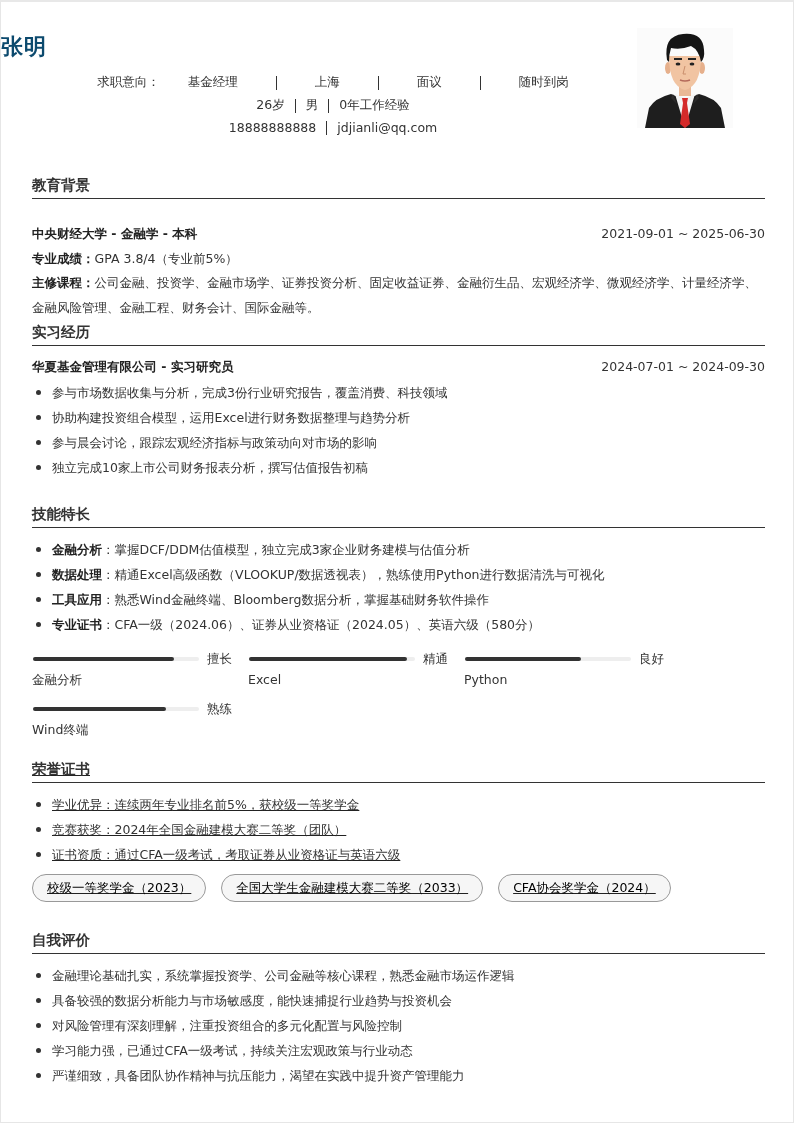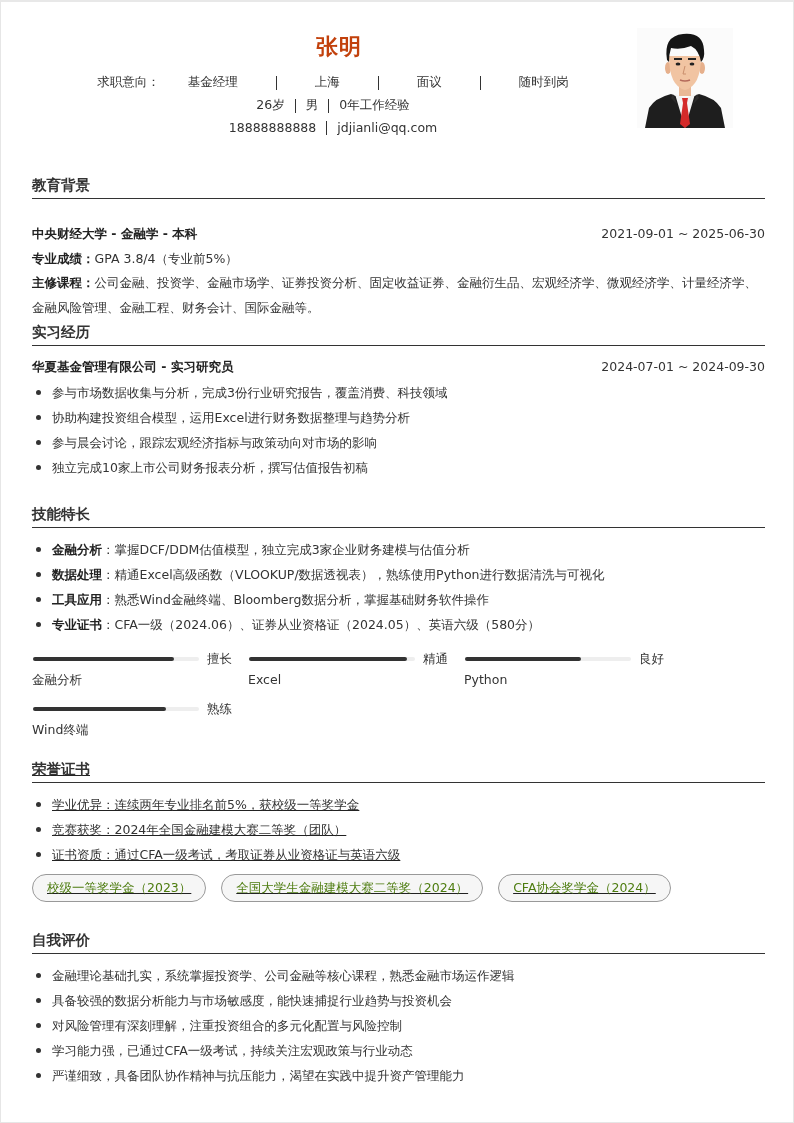--- a/index.html
+++ b/index.html
@@ -13,23 +13,22 @@
     }
     .page {
       position: absolute; left: 0; top: 0; width: 794px; height: 1123px;
       border: 1px solid #e6e6e6;
       border-top: 2px solid #e8e8e8;
     }
     
     .header { position: absolute; left: 0; top: 0; width: 794px; height: 160px; }
     .name {
       position: absolute; left: 0; width: 664px; top: 30px;
-      text-align: center; font-size: 22px; font-weight: bold; color: #c2410c;
+      text-align: left; font-size: 22px; font-weight: bold; color: #0c4a6e;
       letter-spacing: 1px;
-      padding-left: 12px;
     }
     .info-line {
       position: absolute; left: 0; width: 664px;
       text-align: center; font-size: 12.5px; color: #333;
       display: flex; justify-content: center; align-items: center;
     }
     .info-line .sep {
       display: inline-block; width: 1px; height: 14px; background: #333;
       margin: 0 10px;
     }
@@ -65,21 +64,21 @@
     .skill .bar-row { display: flex; align-items: center; height: 14px; justify-content: flex-end; }
     .skill .track { width: 166px; height: 4px; background: #eeeeee; border-radius: 2px; position: relative; }
     .skill .fill { position: absolute; left: 0; top: 0; height: 4px; background: #333; border-radius: 2px; }
     .skill .level { margin-left: 8px; font-size: 12.5px; color: #333; white-space: nowrap; }
     .skill .sname { font-size: 12.5px; color: #333; margin-top: 6px; }
 
     
     .tags { display: flex; gap: 15px; margin-top: 7px; }
     .tag {
       border: 1px solid #999; border-radius: 14px; background: #f6f6f6;
-      height: 28px; line-height: 26px; padding: 0 14px; font-size: 12.5px; color: #4d7c0f;
+      height: 28px; line-height: 26px; padding: 0 14px; font-size: 12.5px; color: #000000;
       white-space: nowrap;
     }
   </style>
 </head>
 <body>
 
 <div class="page">
 
   <div class="header">
     <div class="name">张明</div>
@@ -221,21 +220,21 @@
 
   <div class="section" style="top:757px;text-decoration:underline;">
     <div class="sec-title">荣誉证书</div>
     <ul class="bullets" style="margin-top:9px;">
       <li>学业优异：连续两年专业排名前5%，获校级一等奖学金</li>
       <li>竞赛获奖：2024年全国金融建模大赛二等奖（团队）</li>
       <li>证书资质：通过CFA一级考试，考取证券从业资格证与英语六级</li>
     </ul>
     <div class="tags">
       <span class="tag">校级一等奖学金（2023）</span>
-      <span class="tag">全国大学生金融建模大赛二等奖（2024）</span>
+      <span class="tag">全国大学生金融建模大赛二等奖（2033）</span>
       <span class="tag">CFA协会奖学金（2024）</span>
     </div>
   </div>
 
   <div class="section" style="top:928px;">
     <div class="sec-title">自我评价</div>
     <ul class="bullets" style="margin-top:9px;">
       <li>金融理论基础扎实，系统掌握投资学、公司金融等核心课程，熟悉金融市场运作逻辑</li>
       <li>具备较强的数据分析能力与市场敏感度，能快速捕捉行业趋势与投资机会</li>
       <li>对风险管理有深刻理解，注重投资组合的多元化配置与风险控制</li>

